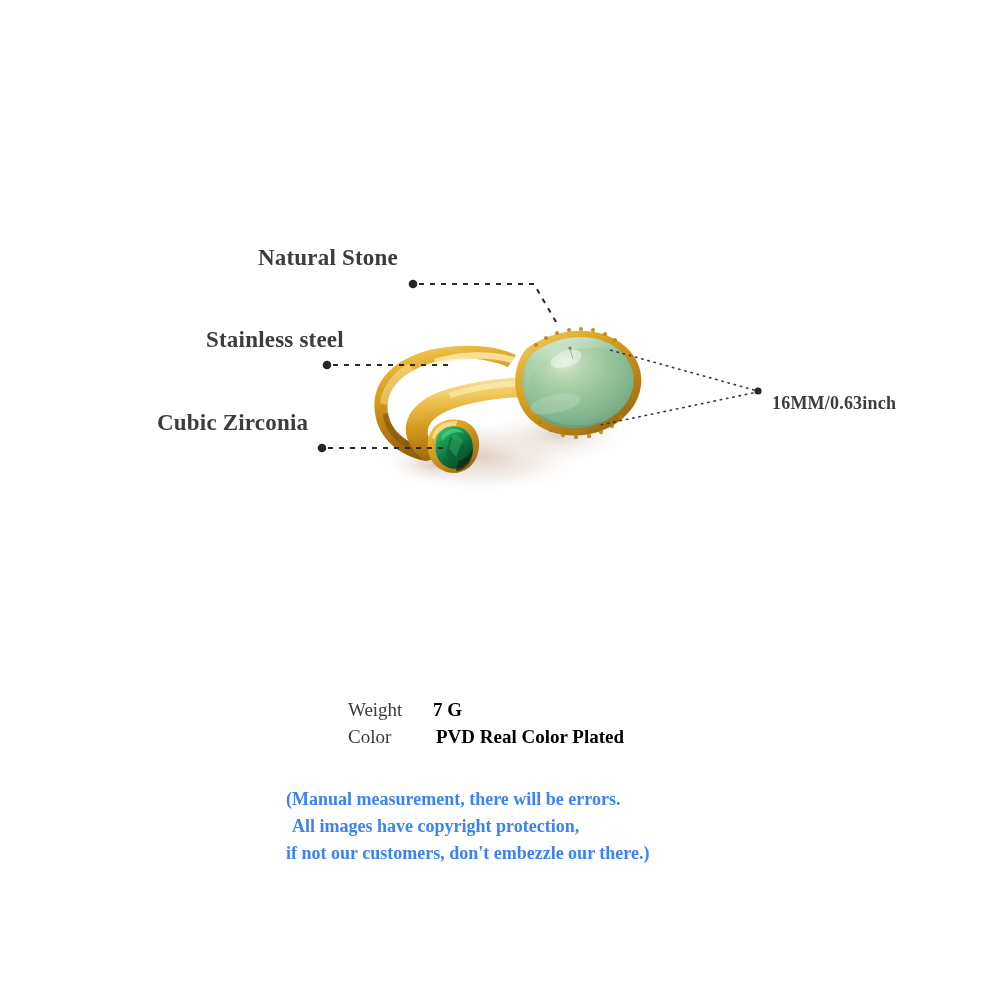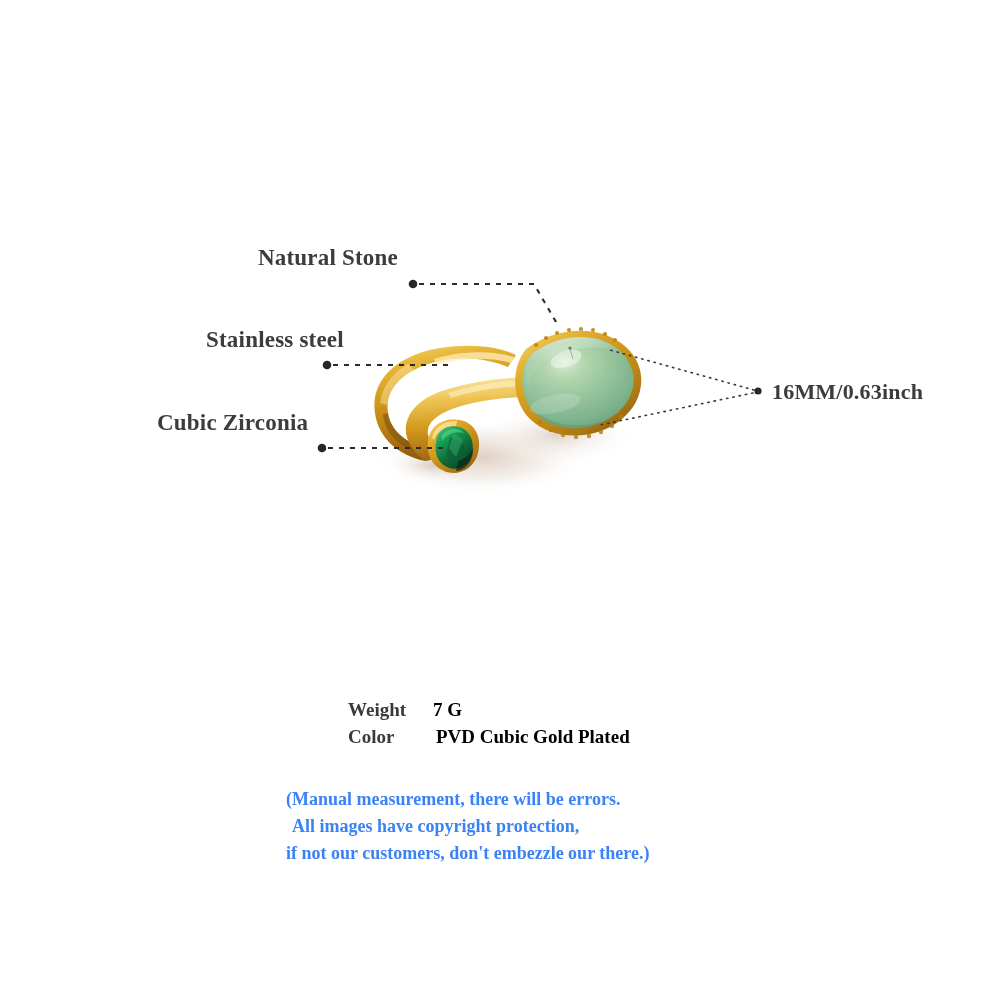--- a/index.html
+++ b/index.html
@@ -35,22 +35,22 @@
     top: 327px;
     font-size: 23px;
   }
   #label-cubic-zirconia {
     left: 157px;
     top: 410px;
     font-size: 23px;
   }
   #label-dimension {
     left: 772px;
-    top: 379px;
-    font-size: 22px;
+    top: 393px;
+    font-size: 18px;
   }
 
   
   #leader-layer {
     position: absolute;
     left: 0;
     top: 0;
     width: 1000px;
     height: 1000px;
     pointer-events: none;
@@ -73,21 +73,21 @@
     font-family: "Liberation Serif", "DejaVu Serif", serif;
   }
   .spec-row {
     display: flex;
     align-items: baseline;
     height: 27px;
   }
   .spec-key {
     width: 88px;
     font-size: 19px;
-    font-weight: bold;
+    font-weight: normal;
     color: #3a3a3a;
   }
   .spec-val {
     font-size: 19px;
     font-weight: bold;
     color: #000000;
     white-space: nowrap;
   }
   .spec-row:first-child .spec-val {
     position: relative;
@@ -298,21 +298,21 @@
 
   <div class="callout-label" id="label-dimension">16MM/0.63inch</div>
 
   <div id="spec-block">
     <div class="spec-row">
       <span class="spec-key">Weight</span>
       <span class="spec-val">7 G</span>
     </div>
     <div class="spec-row">
       <span class="spec-key">Color</span>
-      <span class="spec-val">PVD Cubic Gold Plated</span>
+      <span class="spec-val">PVD Real Color Plated</span>
     </div>
   </div>
 
   <div id="disclaimer">
     <div class="disclaimer-line">(Manual measurement, there will be errors.</div>
     <div class="disclaimer-line indent-1">All images have copyright protection,</div>
     <div class="disclaimer-line indent-2">if not our customers, don't embezzle our there.)</div>
   </div>
 
 </div>

